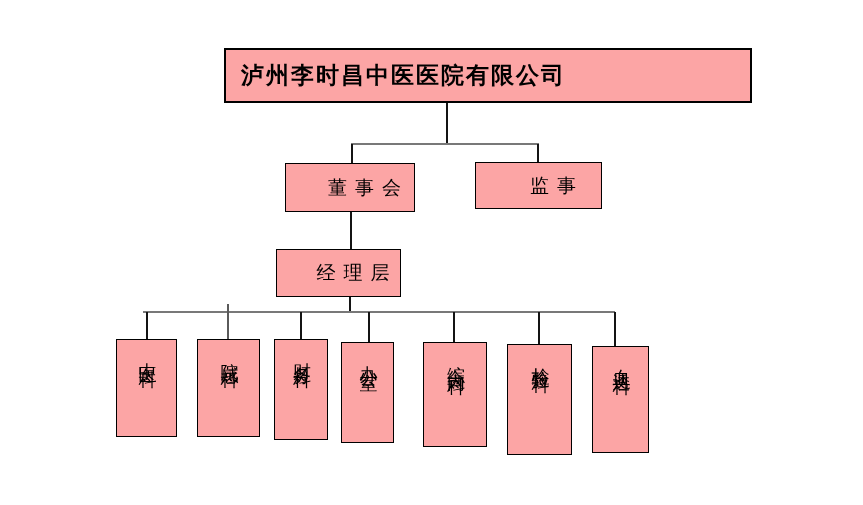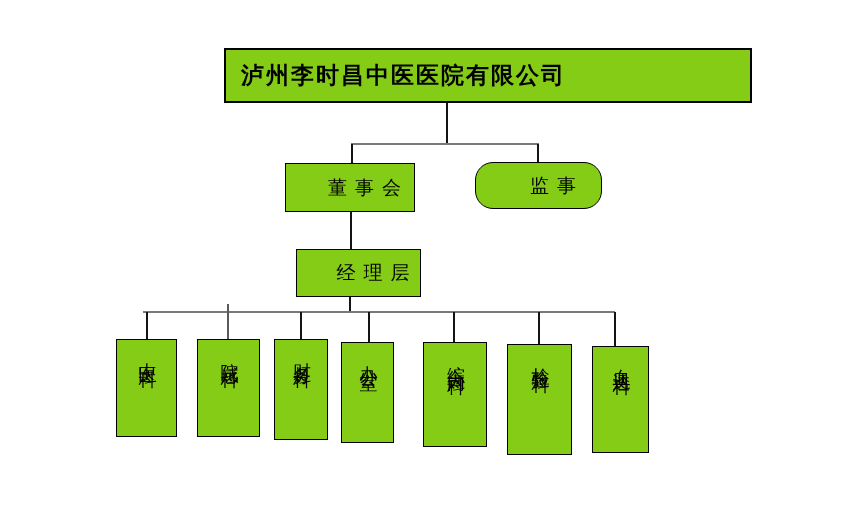--- a/index.html
+++ b/index.html
@@ -13,21 +13,21 @@
     height: 505px;
     background: #ffffff;
     overflow: hidden;
     font-family: "Liberation Serif", "DejaVu Serif", serif;
     color: #000000;
   }
   .box {
     position: absolute;
     box-sizing: border-box;
     border: 1.6px solid #000000;
-    background: #84cc16;
+    background: #fca5a5;
     display: flex;
     align-items: center;
     justify-content: center;
   }
   .root-box {
     border-width: 2px;
     justify-content: flex-start;
   }
   .root-label {
     font-size: 23px;
@@ -91,25 +91,25 @@
   <div class="line vline" style="left:538px; top:312px; height:32px;"></div>
   <div class="line vline" style="left:614px; top:312px; height:34px;"></div>
 
   <div class="box root-box" style="left:224px; top:48px; width:528px; height:55px;">
     <span class="root-label">泸州李时昌中医医院有限公司</span>
   </div>
 
   <div class="box" style="left:285px; top:163px; width:130px; height:49px;">
     <span class="mid-label">董事会</span>
   </div>
-  <div class="box" style="left:475px; top:162px; width:127px; height:47px;border-radius:18px;">
+  <div class="box" style="left:475px; top:162px; width:127px; height:47px;">
     <span class="mid-label">监事</span>
   </div>
 
-  <div class="box" style="left:296px; top:249px; width:125px; height:48px;">
+  <div class="box" style="left:276px; top:249px; width:125px; height:48px;">
     <span class="mid-label">经理层</span>
   </div>
 
   <div class="box dept-box" style="left:116px; top:339px; width:61px; height:98px;">
     <span class="dept-label">中医科</span>
   </div>
   <div class="box dept-box" style="left:197px; top:339px; width:63px; height:98px;">
     <span class="dept-label">院感科</span>
   </div>
   <div class="box dept-box" style="left:274px; top:339px; width:54px; height:101px;">

